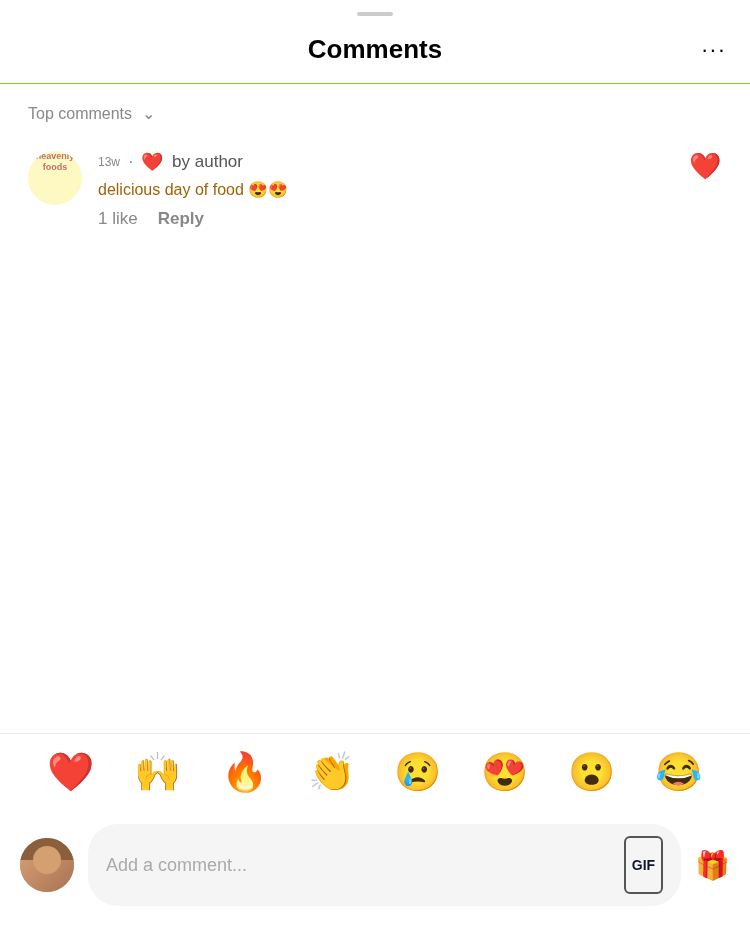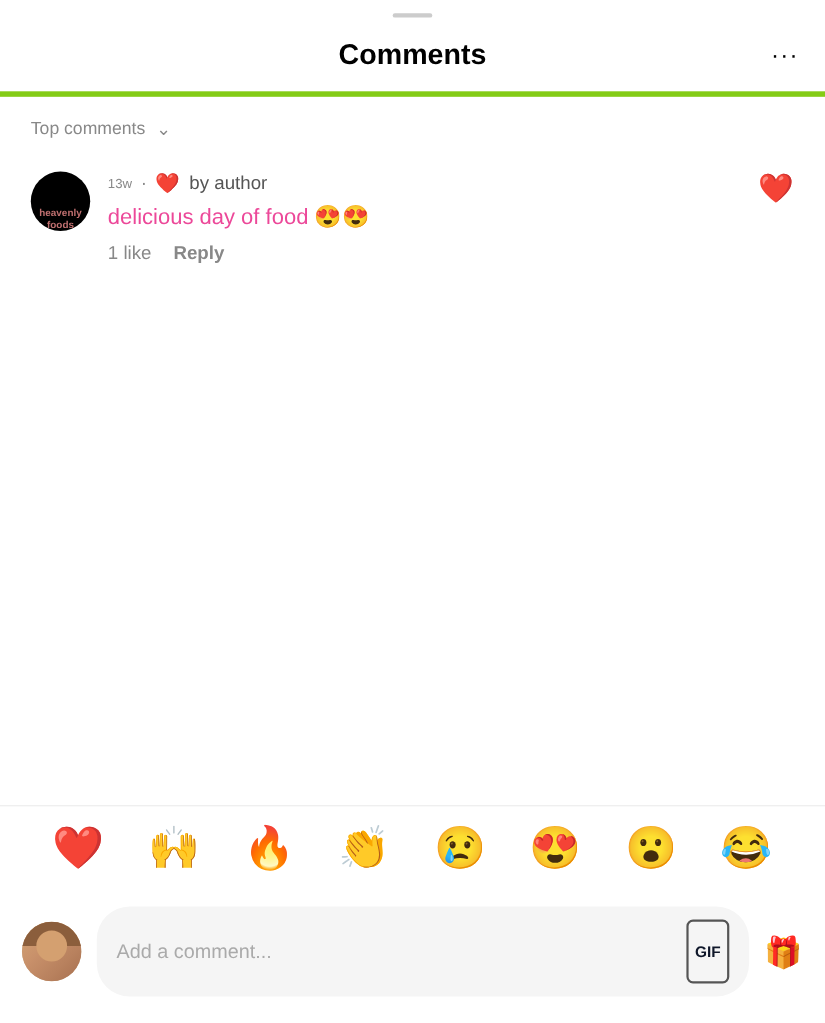--- a/index.html
+++ b/index.html
@@ -23,21 +23,21 @@
       background: #ccc;
       border-radius: 2px;
       margin: 12px auto 0;
     }
 
     .header {
       display: flex;
       align-items: center;
       justify-content: center;
       padding: 18px 24px;
-      border-bottom: 5px solid #84cc16;
+      border-bottom: 1px solid #84cc16;
       position: relative;
     }
 
     .header-title {
       font-size: 26px;
       font-weight: 700;
       color: #000;
     }
 
     .header-more {
@@ -74,24 +74,24 @@
     .comment-row {
       display: flex;
       align-items: flex-start;
       gap: 16px;
     }
 
     .avatar {
       width: 54px;
       height: 54px;
       border-radius: 50%;
-      background: #000000;
+      background: #fef9c3;
       flex-shrink: 0;
       display: flex;
-      align-items: flex-end;
+      align-items: flex-start;
       justify-content: center;
       overflow: hidden;
     }
 
     .avatar-text {
       font-size: 9px;
       color: #c07070;
       text-align: center;
       line-height: 1.2;
       font-weight: 600;
@@ -129,22 +129,22 @@
       color: #e0304e;
       font-size: 18px;
     }
 
     .comment-by-author {
       font-size: 17px;
       color: #555;
     }
 
     .comment-text {
-      font-size: 20px;
-      color: #ec4899;
+      font-size: 16px;
+      color: #a16207;
       line-height: 1.4;
       margin-bottom: 8px;
     }
 
     .comment-actions {
       display: flex;
       align-items: center;
       gap: 20px;
     }
 

